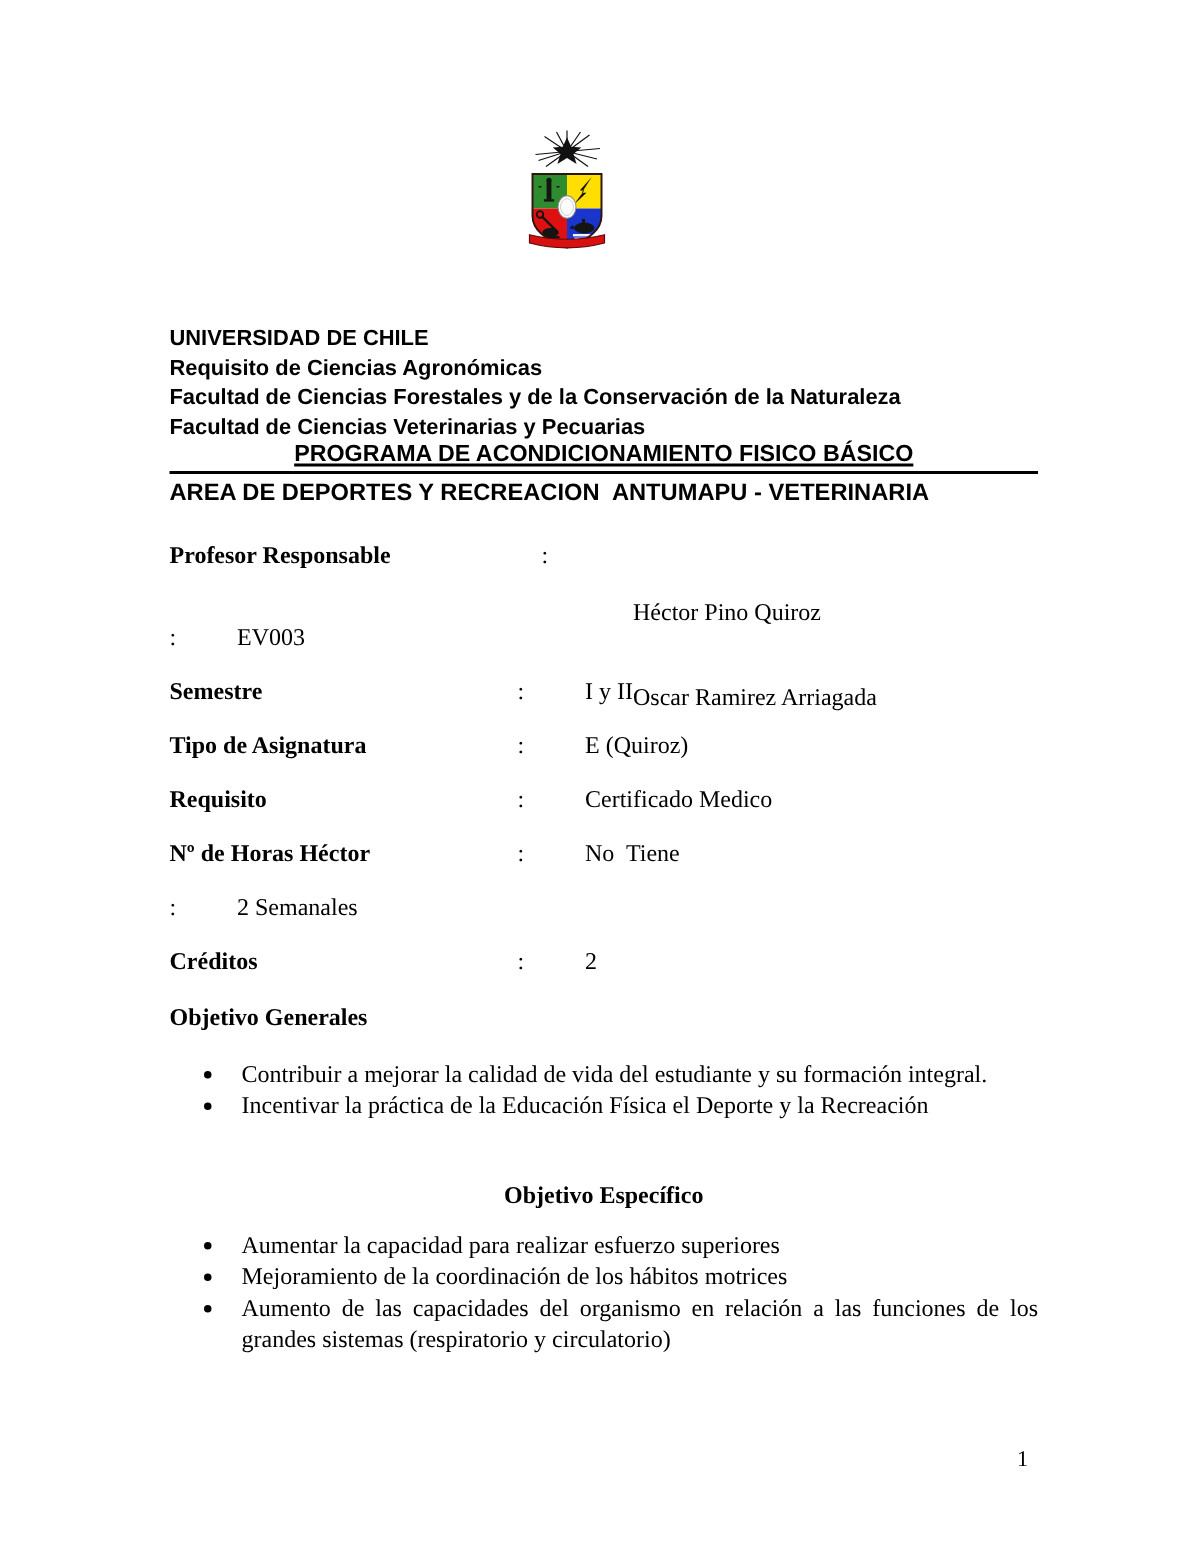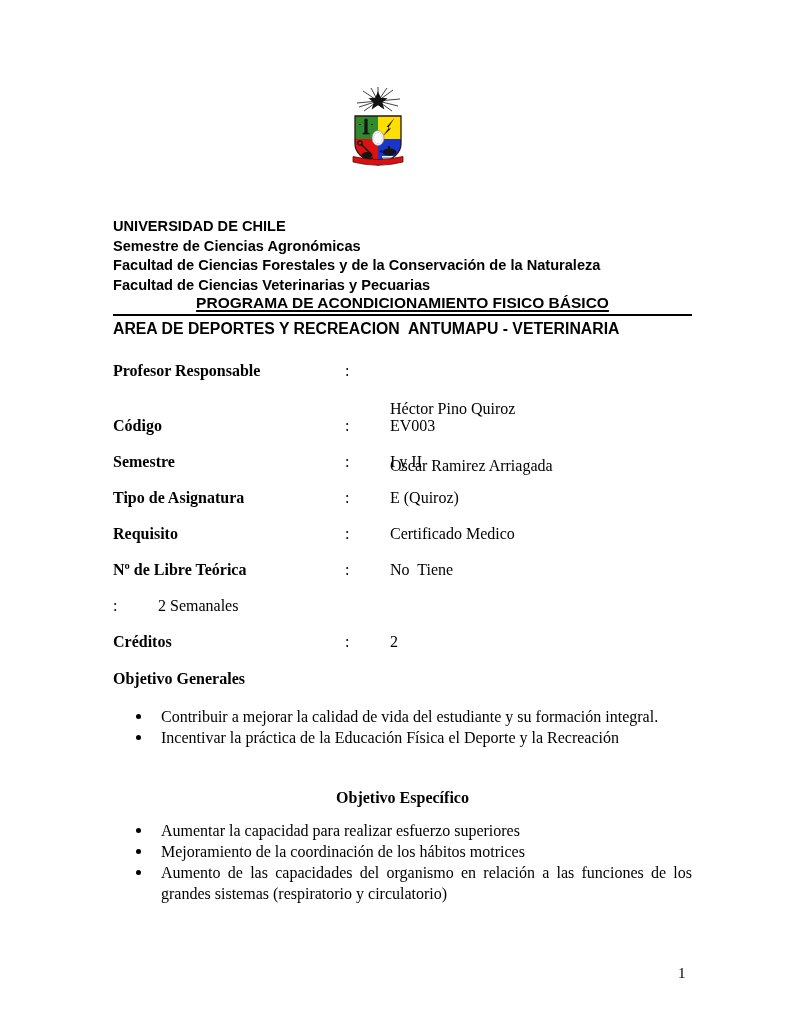--- a/index.html
+++ b/index.html
@@ -64,21 +64,21 @@
   
   .content {
     position: absolute;
     left: 113px;
     right: 108px;
     top: 361px;
     font-size: 16px;
     line-height: 19px;
   }
   .frow { display: flex; height: 36px; align-items: flex-start; }
-  .frow.tall { height: 55px; }
+  .frow.tall { height: 55px; gap: 16px; }
   .flabel { width: 232px; font-weight: bold; flex: none; }
   .fcolon { width: 45px; flex: none; }
   .fvalue { white-space: pre-wrap; }
   .fvalue .vline { display: block; }
 
   .section-heading {
     font-weight: bold;
     font-size: 16px;
     line-height: 21px;
   }
@@ -176,21 +176,21 @@
     <ellipse cx="52" cy="52" rx="6" ry="7.5" fill="#ffffff" stroke="#888" stroke-width="0.7"></ellipse>
     <ellipse cx="52" cy="52" rx="4.3" ry="5.6" fill="none" stroke="#bbb" stroke-width="0.5"></ellipse>
 
     <path d="M29,30 H75 V58 Q75,71 52,79 Q29,71 29,58 Z" fill="none" stroke="#2d1510" stroke-width="1.3"></path>
 
     <path d="M27,70.5 Q52,76.5 77,70.5 L77,76 Q52,82.5 27,76 Z" fill="#d81010" stroke="#5a0a0a" stroke-width="0.8"></path>
   </svg>
 
   <div class="header">
     <div class="hline">UNIVERSIDAD DE CHILE</div>
-    <div class="hline">Semestre de Ciencias Agronómicas</div>
+    <div class="hline">Requisito de Ciencias Agronómicas</div>
     <div class="hline">Facultad de Ciencias Forestales y de la Conservación de la Naturaleza</div>
     <div class="hline ruled">Facultad de Ciencias Veterinarias y Pecuarias</div>
     <div class="area-line">AREA DE DEPORTES Y RECREACION  ANTUMAPU - VETERINARIA</div>
   </div>
 
   <div class="title">
     <span>PROGRAMA DE ACONDICIONAMIENTO FISICO BÁSICO</span>
   </div>
 
   <div class="content">
@@ -198,21 +198,20 @@
     <div class="frow tall">
       <span class="flabel">Profesor Responsable</span>
       <span class="fcolon">:</span>
       <span class="fvalue">
         <span class="vline">Héctor Pino Quiroz</span>
         <span class="vline">Oscar Ramirez Arriagada</span>
       </span>
     </div>
 
     <div class="frow">
-      <span class="flabel">Código</span>
       <span class="fcolon">:</span>
       <span class="fvalue">EV003</span>
     </div>
 
     <div class="frow">
       <span class="flabel">Semestre</span>
       <span class="fcolon">:</span>
       <span class="fvalue">I y II</span>
     </div>
 
@@ -222,21 +221,21 @@
       <span class="fvalue">E (Quiroz)</span>
     </div>
 
     <div class="frow">
       <span class="flabel">Requisito</span>
       <span class="fcolon">:</span>
       <span class="fvalue">Certificado Medico</span>
     </div>
 
     <div class="frow">
-      <span class="flabel">Nº de Libre Teórica</span>
+      <span class="flabel">Nº de Horas Héctor</span>
       <span class="fcolon">:</span>
       <span class="fvalue">No  Tiene</span>
     </div>
 
     <div class="frow">
       <span class="fcolon">:</span>
       <span class="fvalue">2 Semanales</span>
     </div>
 
     <div class="frow">

